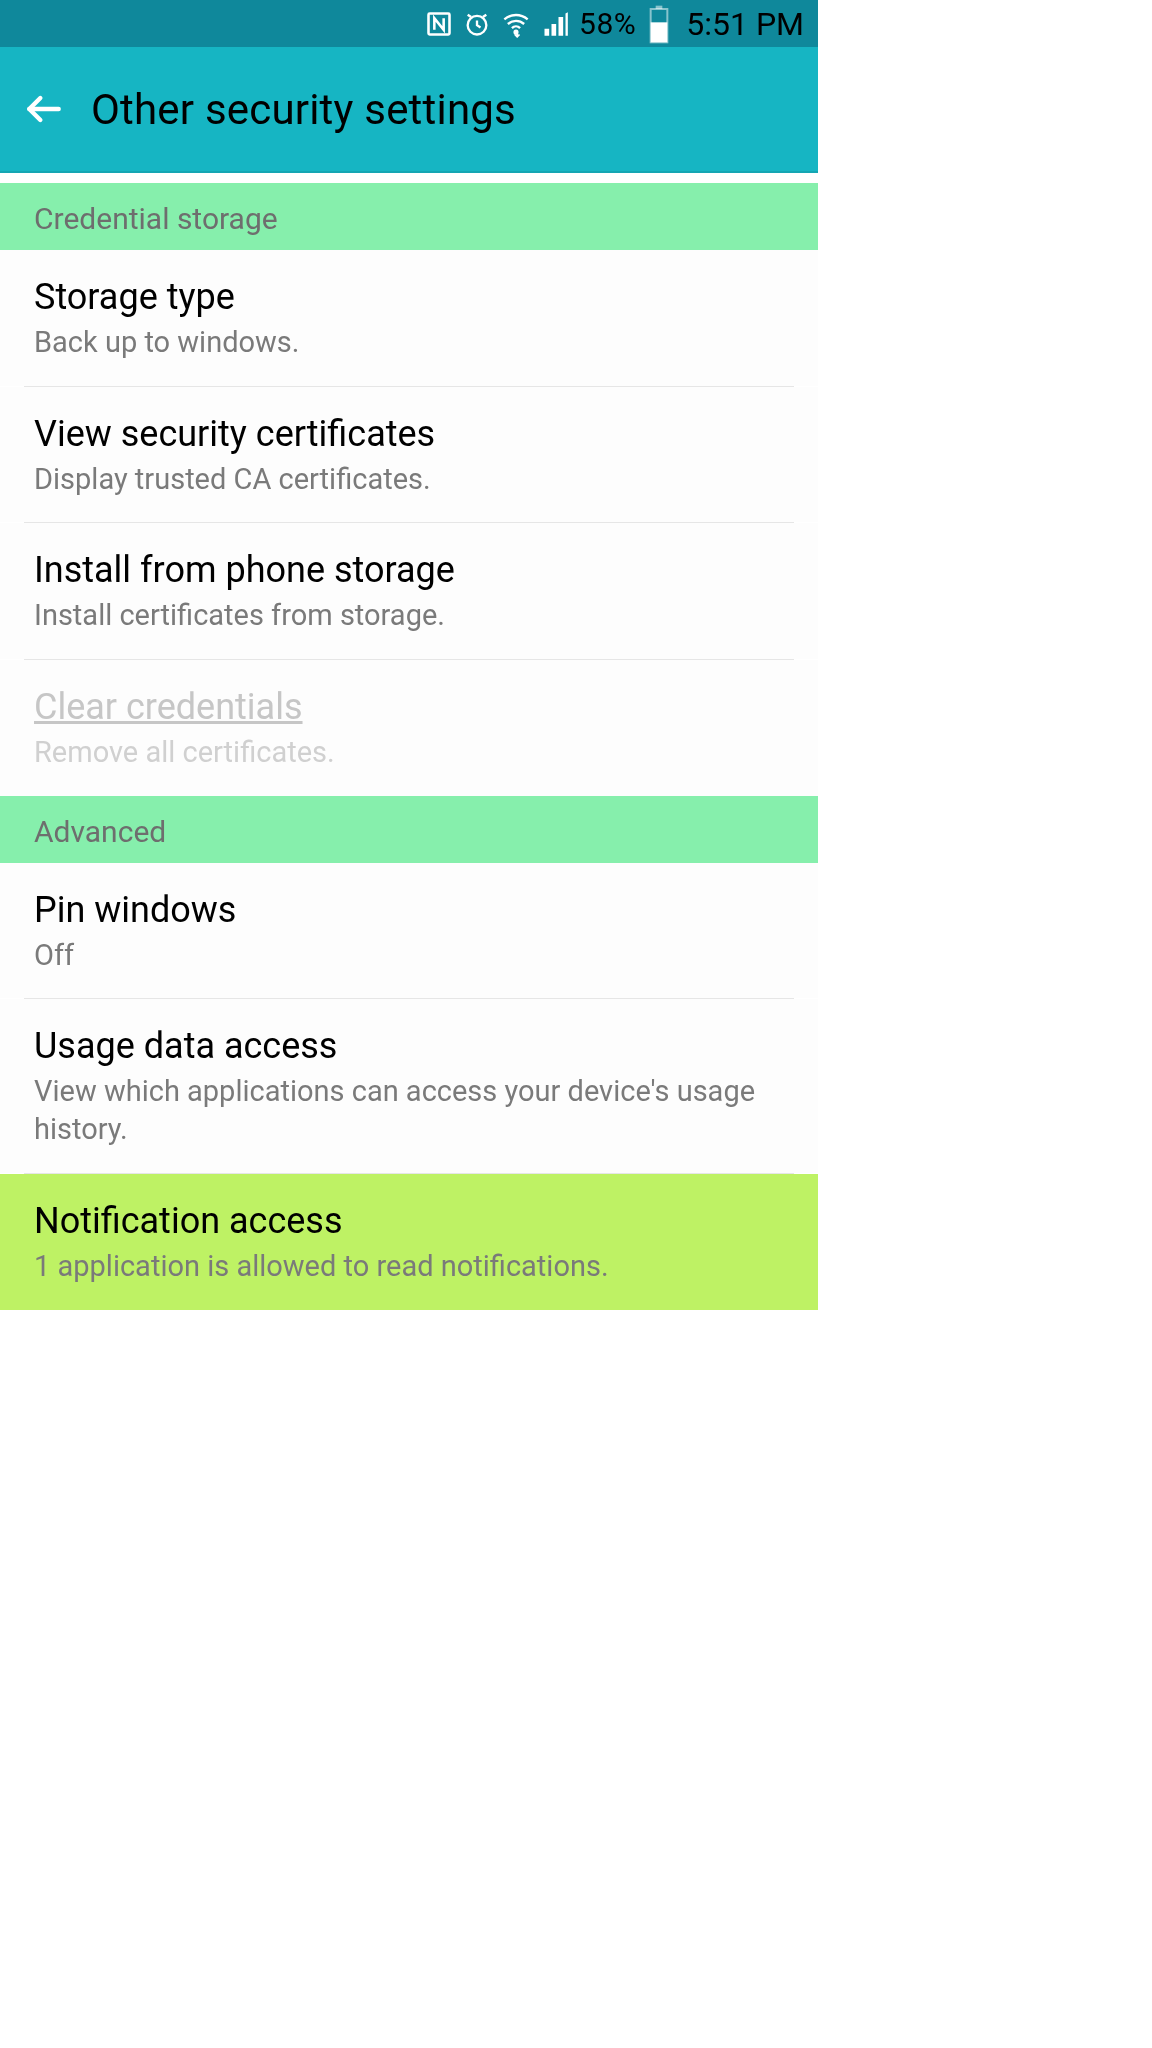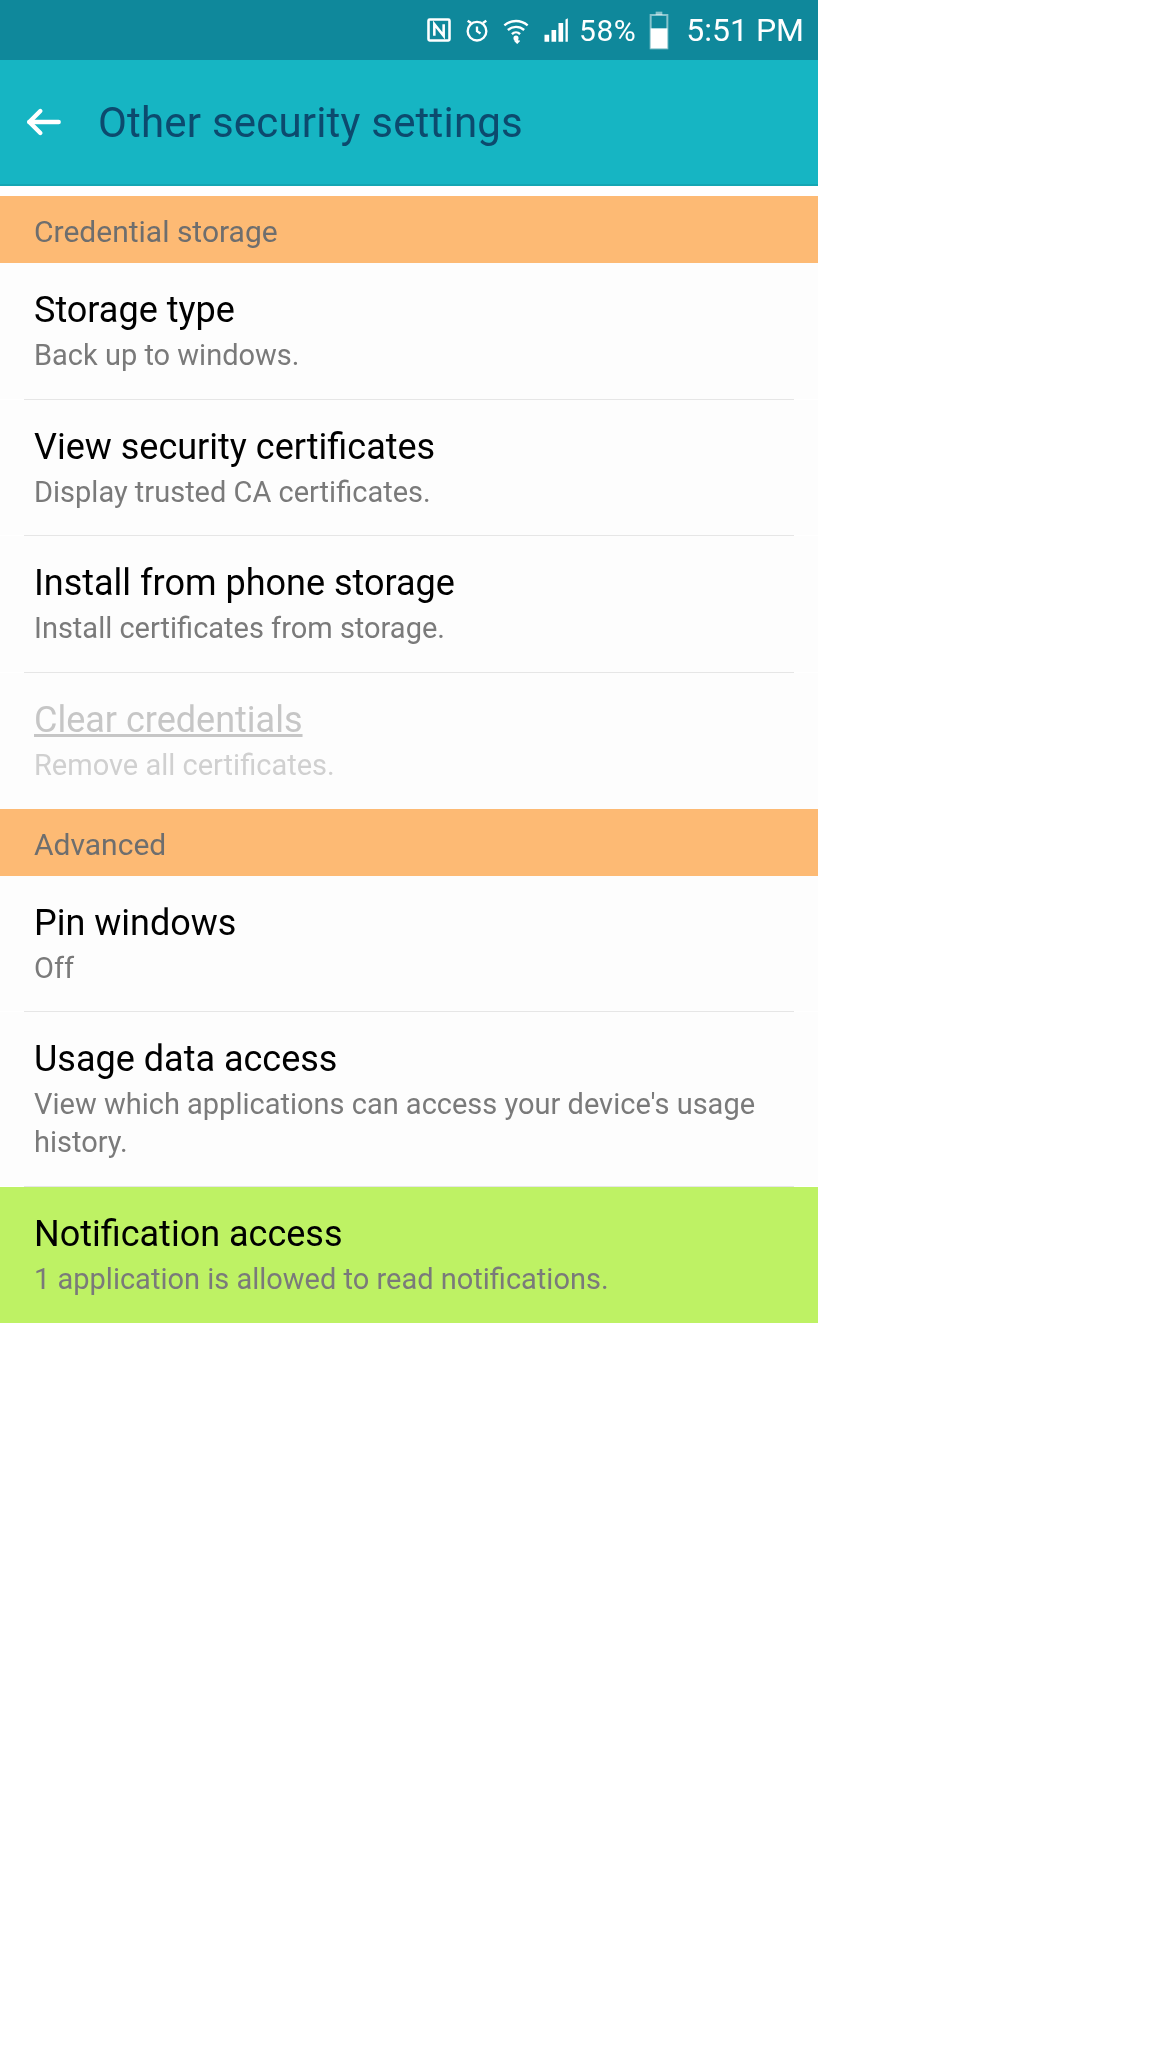--- a/index.html
+++ b/index.html
@@ -7,46 +7,46 @@
     width: 818px;
     font-family: -apple-system, BlinkMacSystemFont, "Segoe UI", Roboto, Helvetica, Arial, sans-serif;
     background: #fff;
     color: #000;
     overflow: hidden;
   }
   .screen { width: 818px; }
 
   
   .status-bar {
-    height: 60px;
+    height: 47px;
     background: #0f889b;
-    color: #ffffff;
+    color: #000000;
     display: flex;
     justify-content: flex-end;
     align-items: center;
     padding: 16px 14px;
     gap: 10px;
     font-size: 32px;
     font-weight: 400;
   }
   .status-bar .icon-slot { display: inline-flex; align-items: center; justify-content: center; }
   .status-bar .battery-pct { font-size: 30px; letter-spacing: 0.5px; }
   .status-bar .clock { font-size: 32px; margin-left: 4px; }
 
   .battery-svg { width: 26px; height: 40px; }
 
   
   .app-bar {
     height: 126px;
     background: #16b5c3;
-    color: #0c4a6e;
+    color: #000000;
     display: flex;
     align-items: center;
     padding: 0 20px;
-    gap: 30px;
+    gap: 23px;
     border-bottom: 2px solid rgba(0,0,0,0.08);
   }
   .app-bar .back-btn {
     width: 48px; height: 48px;
     display: inline-flex; align-items: center; justify-content: center;
     color: #fff;
     cursor: pointer;
   }
   .app-bar .title {
     font-size: 42px;
@@ -54,21 +54,21 @@
     letter-spacing: 0.2px;
   }
 
   .gap-strip {
     height: 10px;
     background: #fff;
   }
 
   
   .section-header {
-    background: #fdba74;
+    background: #86efac;
     padding: 18px 26px 14px 34px;
     color: #6e6e6e;
     font-size: 30px;
     font-weight: 400;
   }
 
   
   .list-item {
     padding: 26px 34px 24px 34px;
     background: #fdfdfd;

